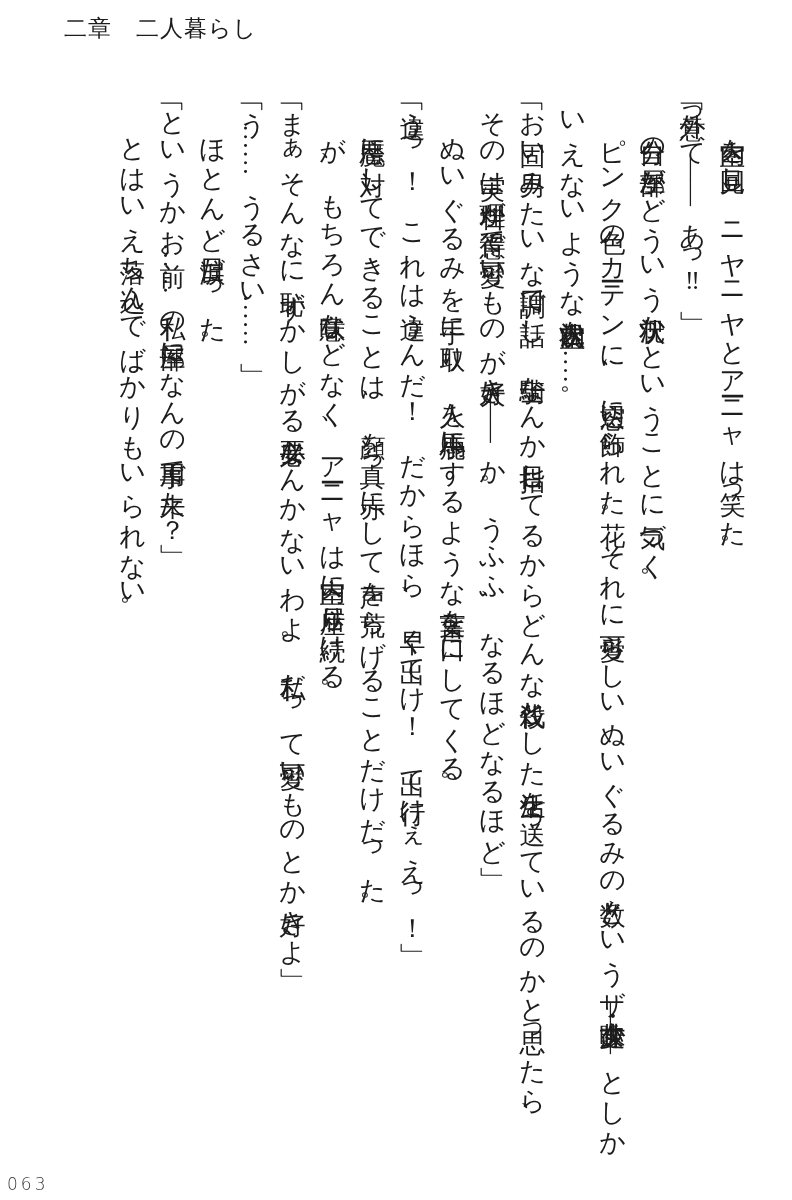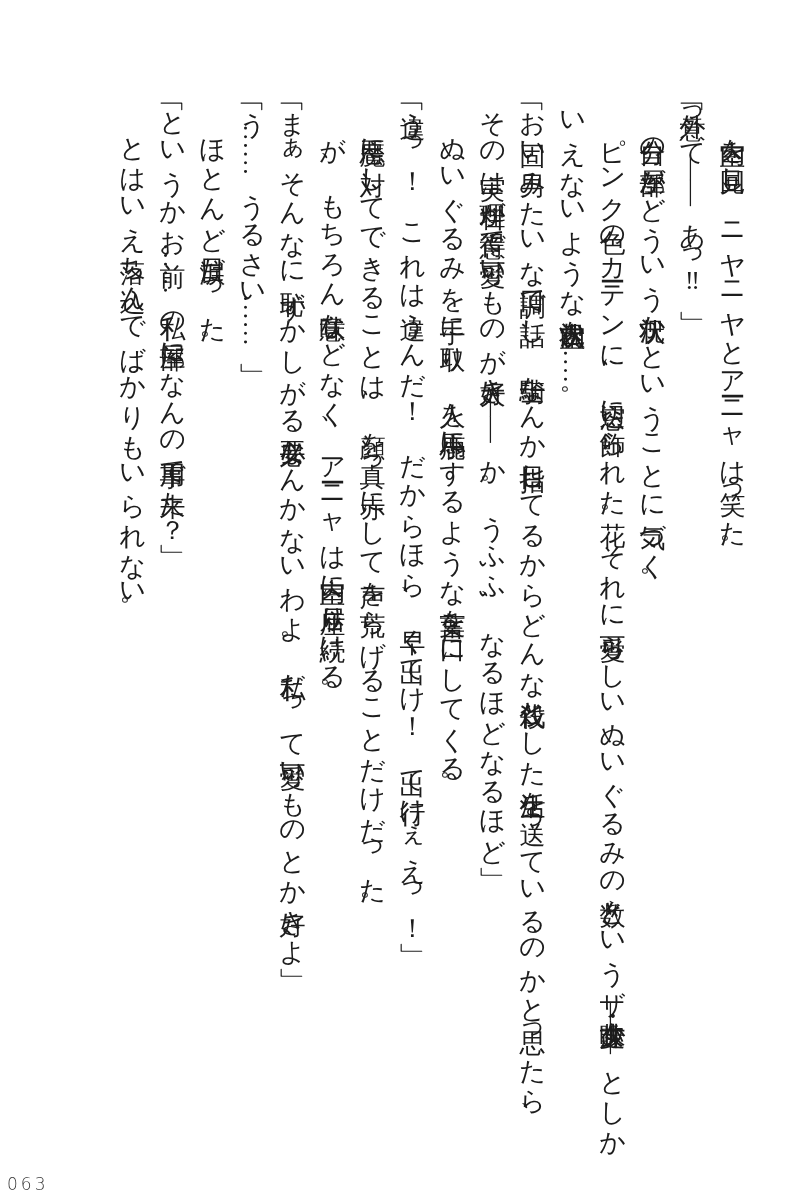--- a/index.html
+++ b/index.html
@@ -50,20 +50,21 @@
     font-weight: 300;
     letter-spacing: 3px;
     color: #3a3a3a;
     padding-left: 7px;
   }
 </style>
 </head>
 <body>
 
 <div class="page">
+  <div class="chapter-header">二章　二人暮らし</div>
 
   <div class="body-text">
       <p class="para">　室内を見回し、ニヤニヤとアーニャは笑った。</p>
       <p class="para">「意外って――あっ‼」</p>
       <p class="para">　自分の部屋がどういう状況かということに気づく。</p>
       <p class="para">　ピンク色のカーテンに、窓辺に飾られた花。それに可愛らしいぬいぐるみの数々というザ・少女趣味――としかいえないような室内状況を……。</p>
       <p class="para">「お固い男みたいな口調で話し、騎士なんか目指してるからどんな殺伐とした生活を送っているのかと思ったら、その実は料理が得意で可愛いものが大好き――か。うふふ、なるほどなるほど」</p>
       <p class="para">　ぬいぐるみを手に取り、人を小馬鹿にするような言葉を口にしてくる。</p>
       <p class="para">「違うっ！　これは違うんだ！　だからほら、早く出てけ！　出て行けぇえっ！」</p>
       <p class="para">　悪魔に対してできることは、顔を真っ赤にして声を荒らげることだけだった。</p>

